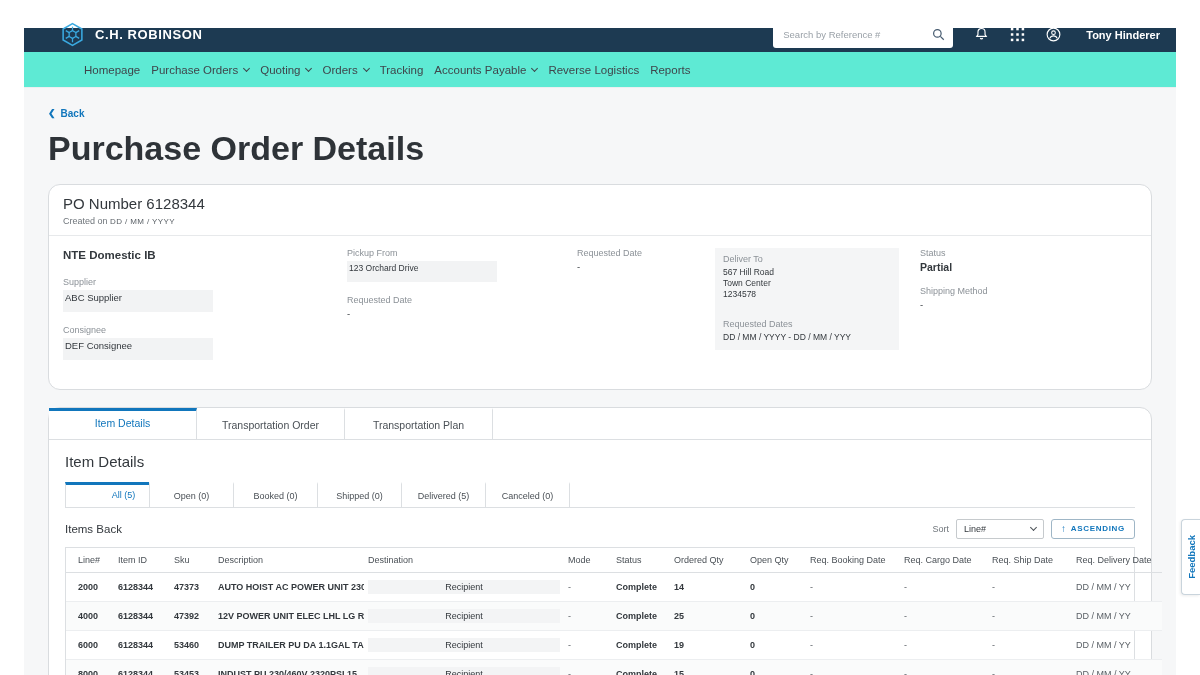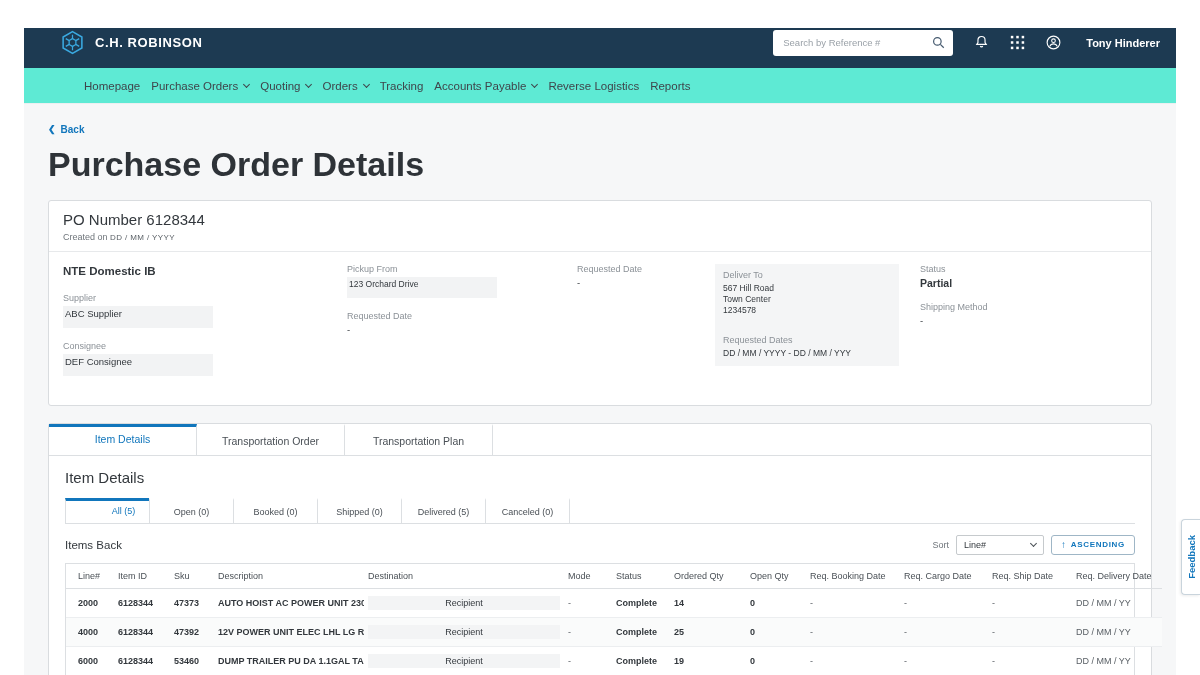--- a/index.html
+++ b/index.html
@@ -1,21 +1,21 @@
 <!DOCTYPE html>
 <html><head>
 <meta charset="utf-8">
 <style>
   * { box-sizing: border-box; margin: 0; padding: 0; }
   html,body { width:1200px; height:675px; background:#ffffff; overflow:hidden;
     font-family:"Liberation Sans", sans-serif; color:#33383d; }
   .frame { margin:28px 24px 0 24px; }
 
   
-  .topbar { height:40px; background:#1d3a52; display:flex; align-items:center; padding:0 16px 11px 36px; }
+  .topbar { height:24px; background:#1d3a52; display:flex; align-items:center; padding:0 16px 11px 36px; }
   .brand { display:flex; align-items:center; gap:10px; color:#fff; font-weight:700; font-size:13px; letter-spacing:.6px; }
   .topbar-right { margin-left:auto; display:flex; align-items:center; gap:20px; }
   .searchbox { position:relative; width:180px; height:26px; background:#fff; border-radius:3px; display:flex; align-items:center; }
   .searchbox input { border:none; outline:none; width:100%; height:100%; font-size:9.5px; padding:0 28px 0 10px;
     font-family:"Liberation Sans", sans-serif; color:#33383d; background:transparent; }
   .searchbox input::placeholder { color:#9aa1a8; }
   .search-ic { position:absolute; right:7px; top:5px; }
   .icon-btn { display:flex; align-items:center; cursor:pointer; }
   .user { display:flex; align-items:center; gap:24px; color:#fff; font-size:11px; font-weight:700; cursor:pointer; }
 
@@ -25,21 +25,21 @@
   .chev { width:5px; height:5px; border-right:1.4px solid #3f454b; border-bottom:1.4px solid #3f454b;
     transform:rotate(45deg); margin-top:-3px; display:inline-block; }
 
   
   .content { background:#f6f7f8; min-height:571px; padding:14px 12px 40px 12px; }
   .back { display:inline-flex; align-items:center; gap:5px; color:#1176bc; font-size:10px; font-weight:700;
     margin:0 0 6px 12px; cursor:pointer; text-decoration:none; }
   .back .bc { font-size:9px; }
   h1 { font-size:34px; font-weight:700; color:#2e3338; margin:4px 0 16px 12px; }
 
-  .card { background:#fff; border:1px solid #d9dcdf; border-radius:3px; margin:9px 12px; }
+  .card { background:#fff; border:1px solid #d9dcdf; border-radius:12px; margin:9px 12px; }
 
   
   .po-card { padding:10px 14px 16px 14px; }
   .po-num { font-size:15px; color:#33383d; }
   .po-created { font-size:9px; color:#6f757b; margin-top:4px; }
   .po-created .cval { font-size:8px; color:#5a6066; letter-spacing:.4px; }
   .po-divider { border-top:1px solid #e7e9eb; margin:9px -14px 12px -14px; }
   .po-grid { display:grid; grid-template-columns:284px 230px 138px 205px 1fr; align-items:start; }
   .flabel { font-size:9px; color:#8b9197; margin-bottom:3px; }
   .fvalue { font-size:9.5px; color:#33383d; }

